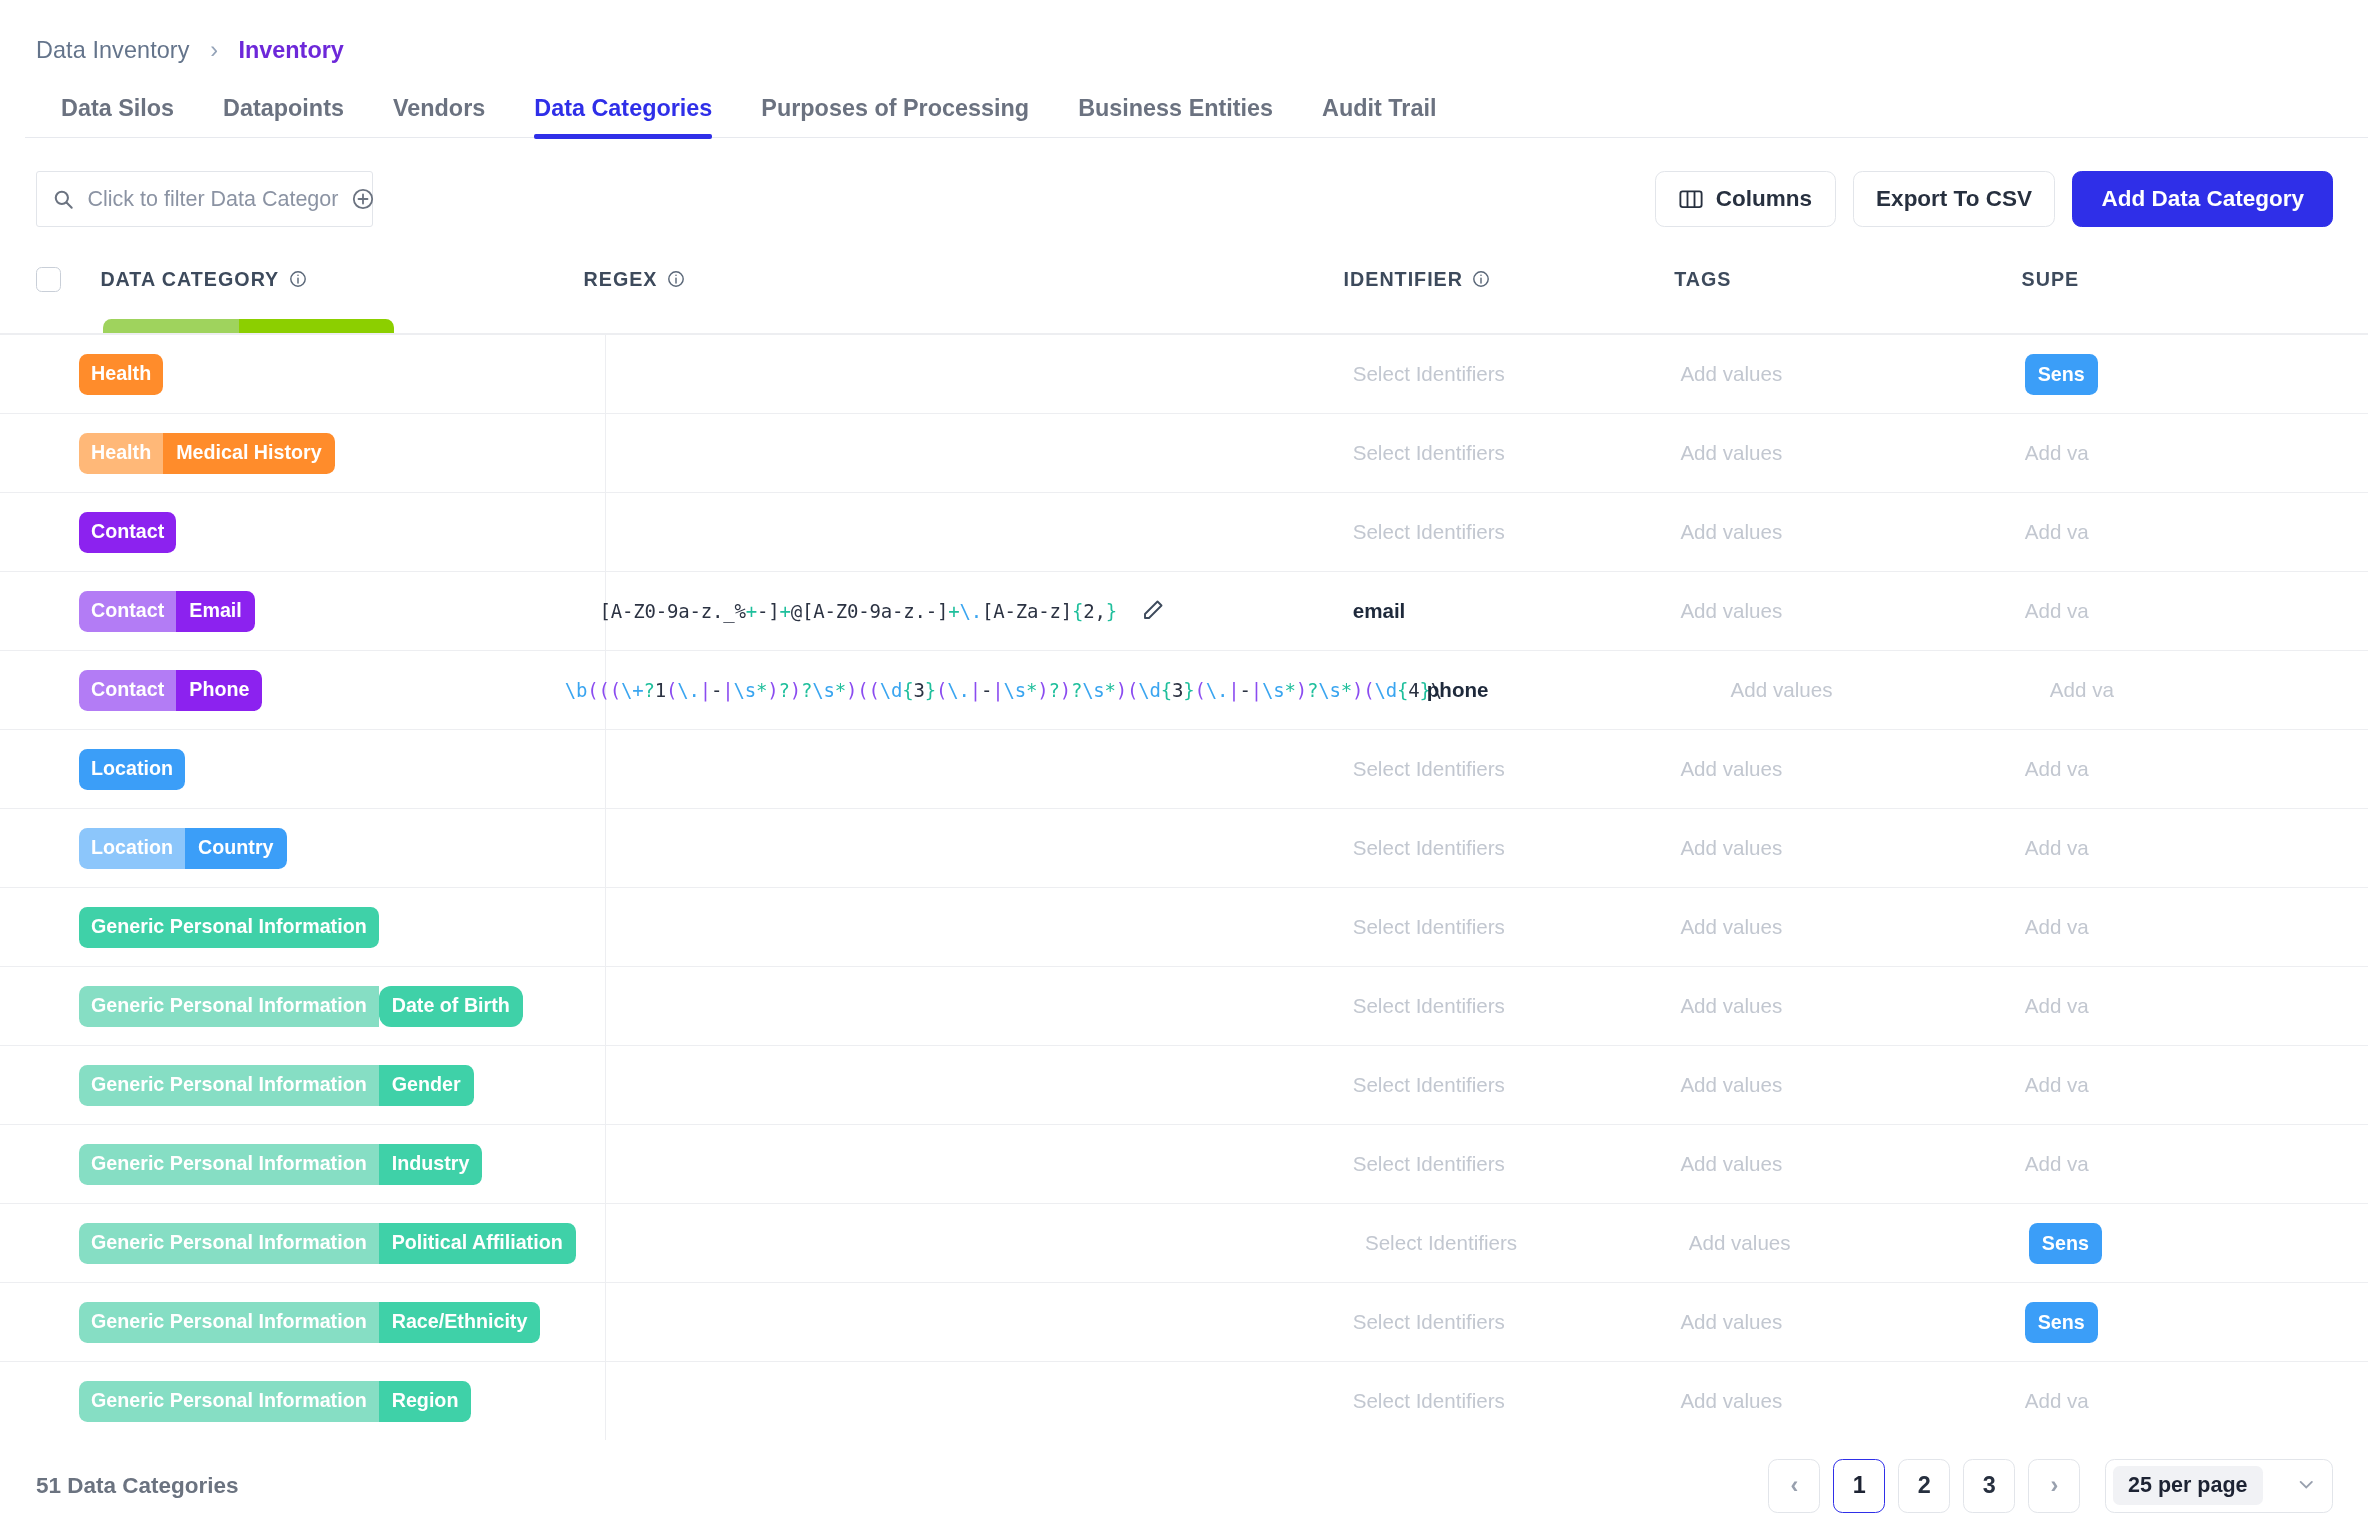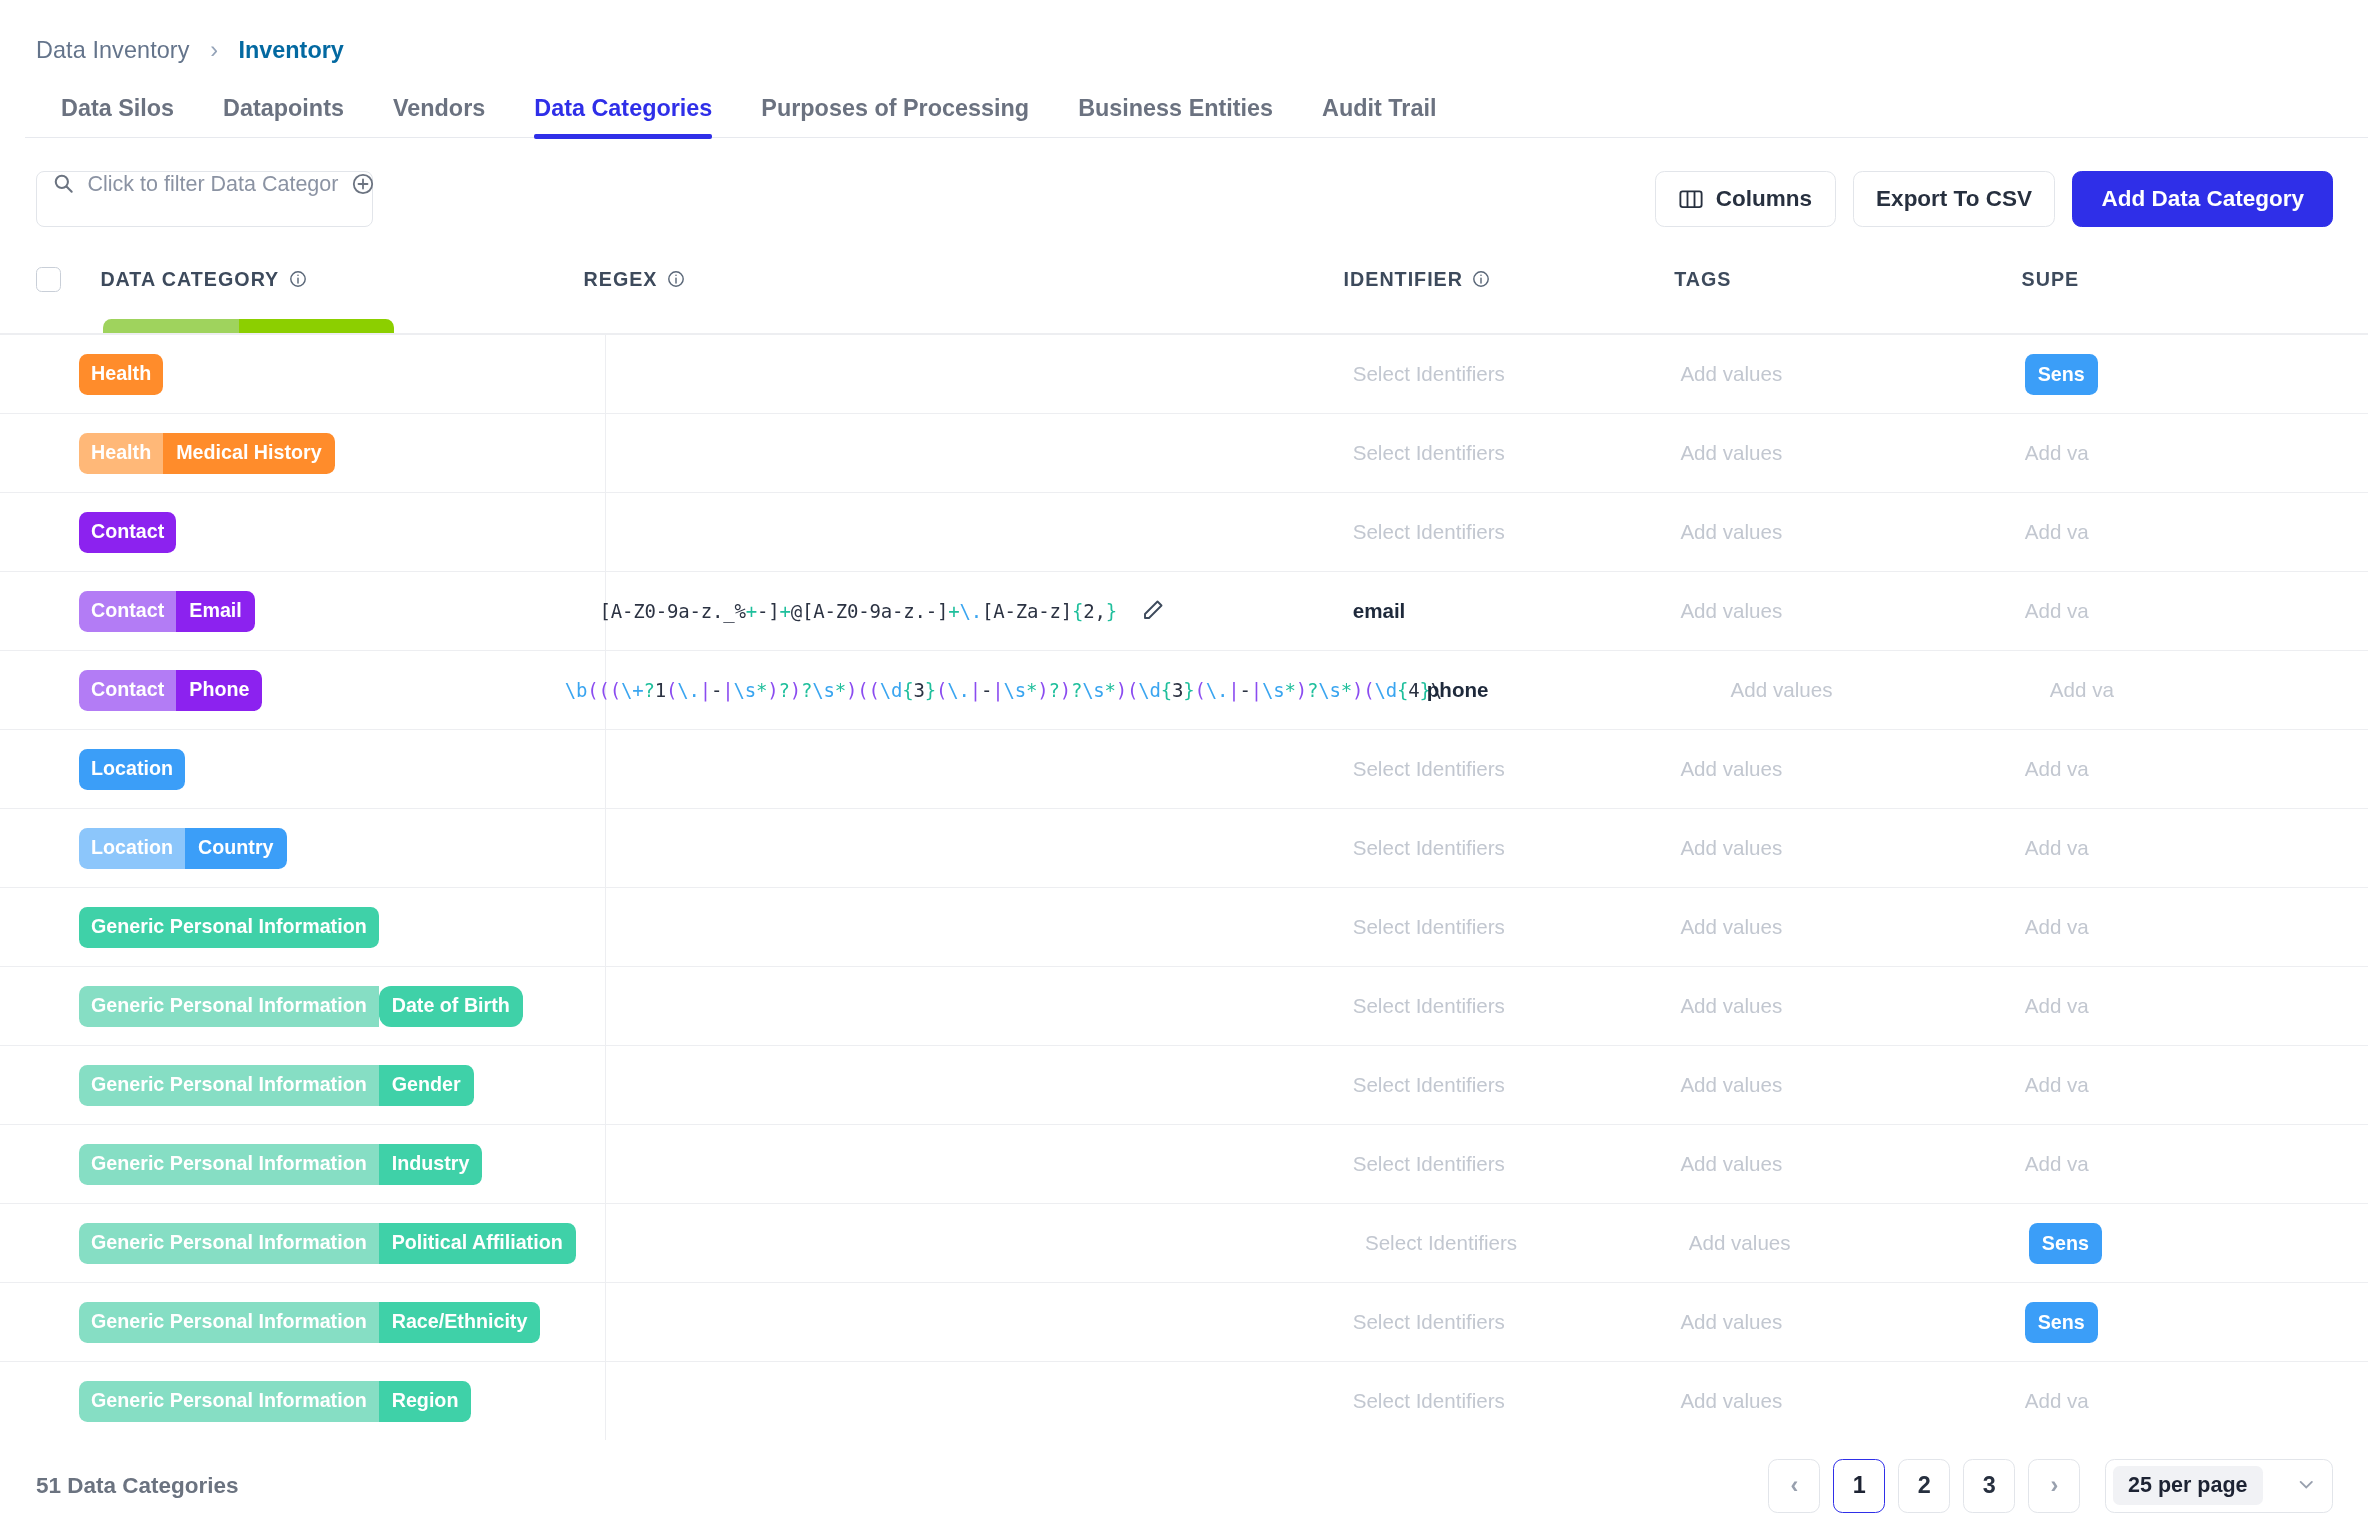--- a/index.html
+++ b/index.html
@@ -11,21 +11,21 @@
   }
   .page { position: relative; width: 2369px; height: 1538px; }
 
   
   .breadcrumb {
     display: flex; align-items: center; gap: 20.6px;
     padding: 34px 0 0 36px; height: 67px;
   }
   .crumb-link { font-size: 23.4px; color: #64748b; letter-spacing: 0.1px; }
   .crumb-sep { font-size: 23.4px; color: #94a3b8; font-weight: 400; }
-  .crumb-current { font-size: 23.4px; color: #0369a1; font-weight: 700; }
+  .crumb-current { font-size: 23.4px; color: #6d28d9; font-weight: 700; }
 
   
   .tabs {
     display: flex; align-items: flex-end; gap: 0;
     padding-left: 36px; margin-top: 19px;
     border-bottom: 1.9px solid #e7e9ee;
     height: 52px; position: relative; margin-left: 25px;
   }
   .tab {
     font-size: 23.4px; font-weight: 700; color: #6b7280;
@@ -37,23 +37,23 @@
     content: ""; position: absolute; left: 0; right: 0; bottom: -1.9px;
     height: 4.7px; background: #2f2fe8; border-radius: 1.9px;
   }
 
   
   .toolbar {
     display: flex; align-items: center; justify-content: space-between;
     padding: 0 36px; margin-top: 32px; height: 58px;
   }
   .search-box {
-    display: flex; align-items: flex-start; gap: 13px;
+    display: flex; align-items: center; gap: 13px;
     width: 337px; height: 56px;
-    border: 1.4px solid #e2e5ea; border-radius: 8px;
+    border: 1.4px solid #e2e5ea; border-radius: 3px;
     padding: 0 15px; background: #fff;
   }
   .search-ph { font-size: 21.5px; color: #8b93a3; flex: 1; white-space: nowrap; }
   .icon-svg { display: block; }
   .toolbar-right { display: flex; align-items: center; gap: 17px; justify-content: flex-end; }
   .btn {
     height: 56px; border: 1.4px solid #e2e5ea; border-radius: 9.4px;
     background: #fff; color: #27303f; font-size: 22.5px; font-weight: 700;
     display: flex; align-items: center; gap: 13px; padding: 0 22.5px;
     white-space: nowrap; font-family: "Liberation Sans", sans-serif;

